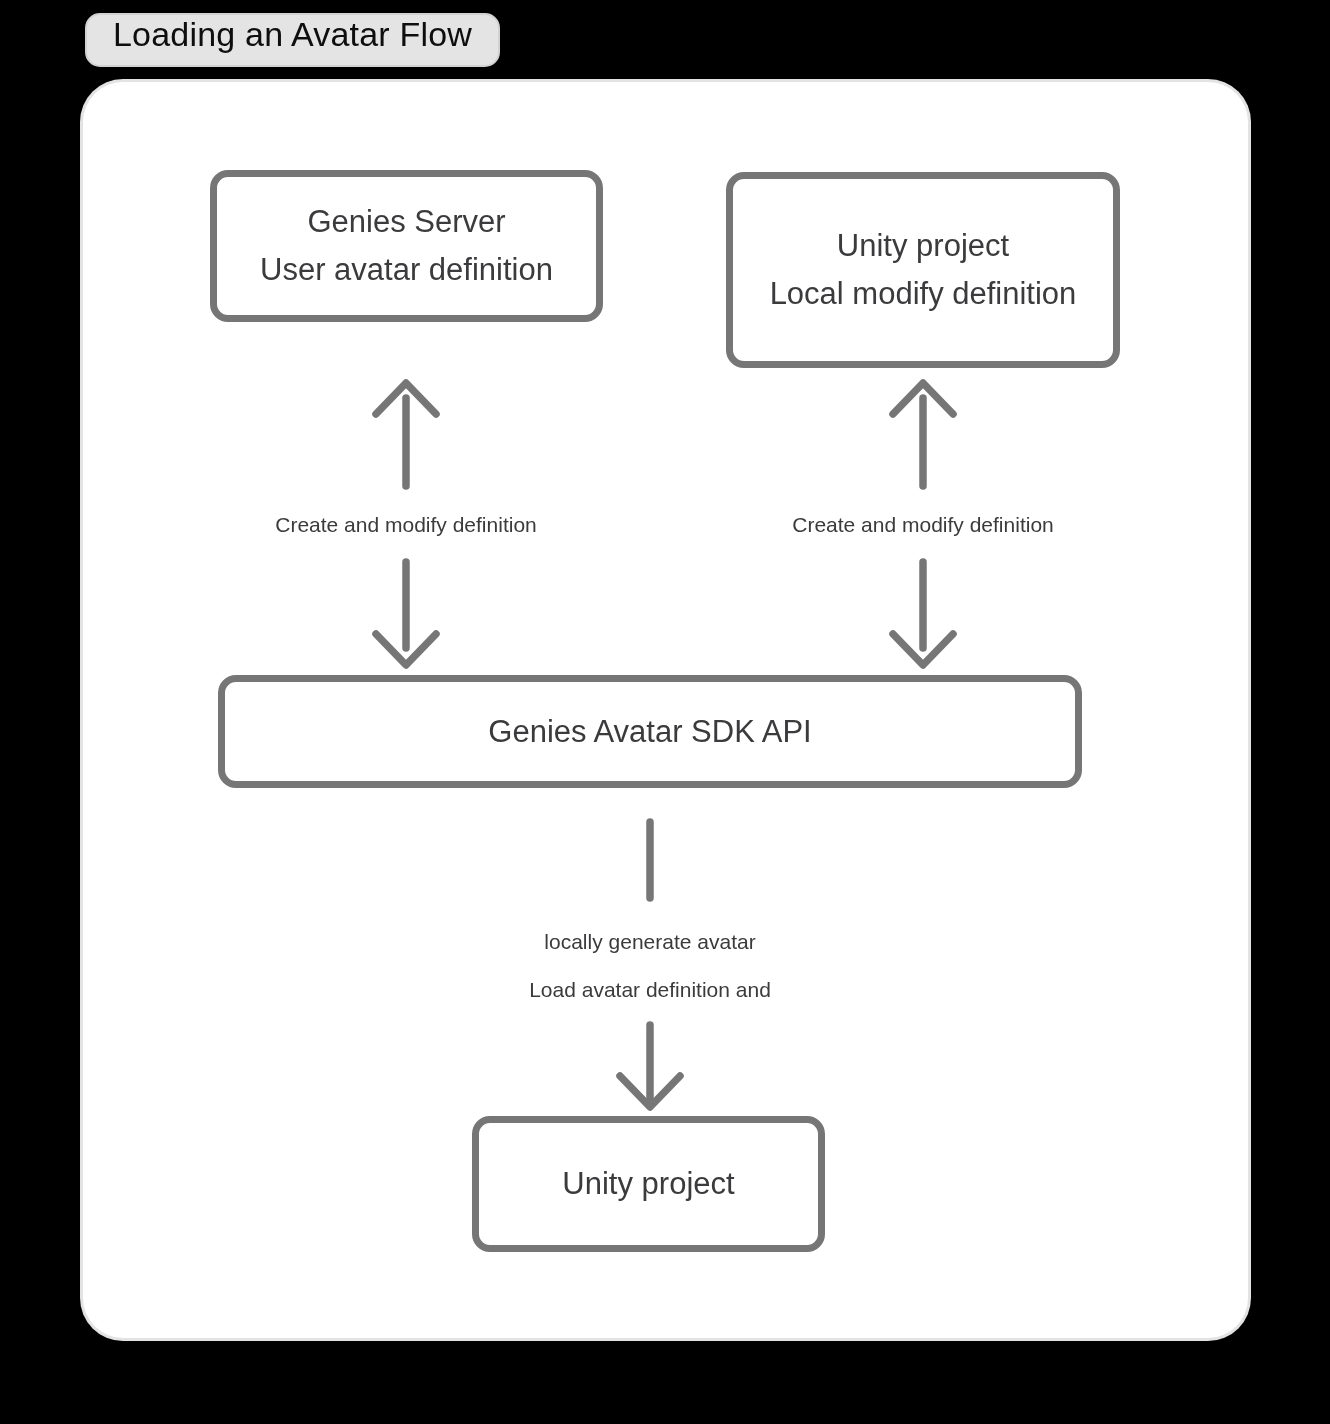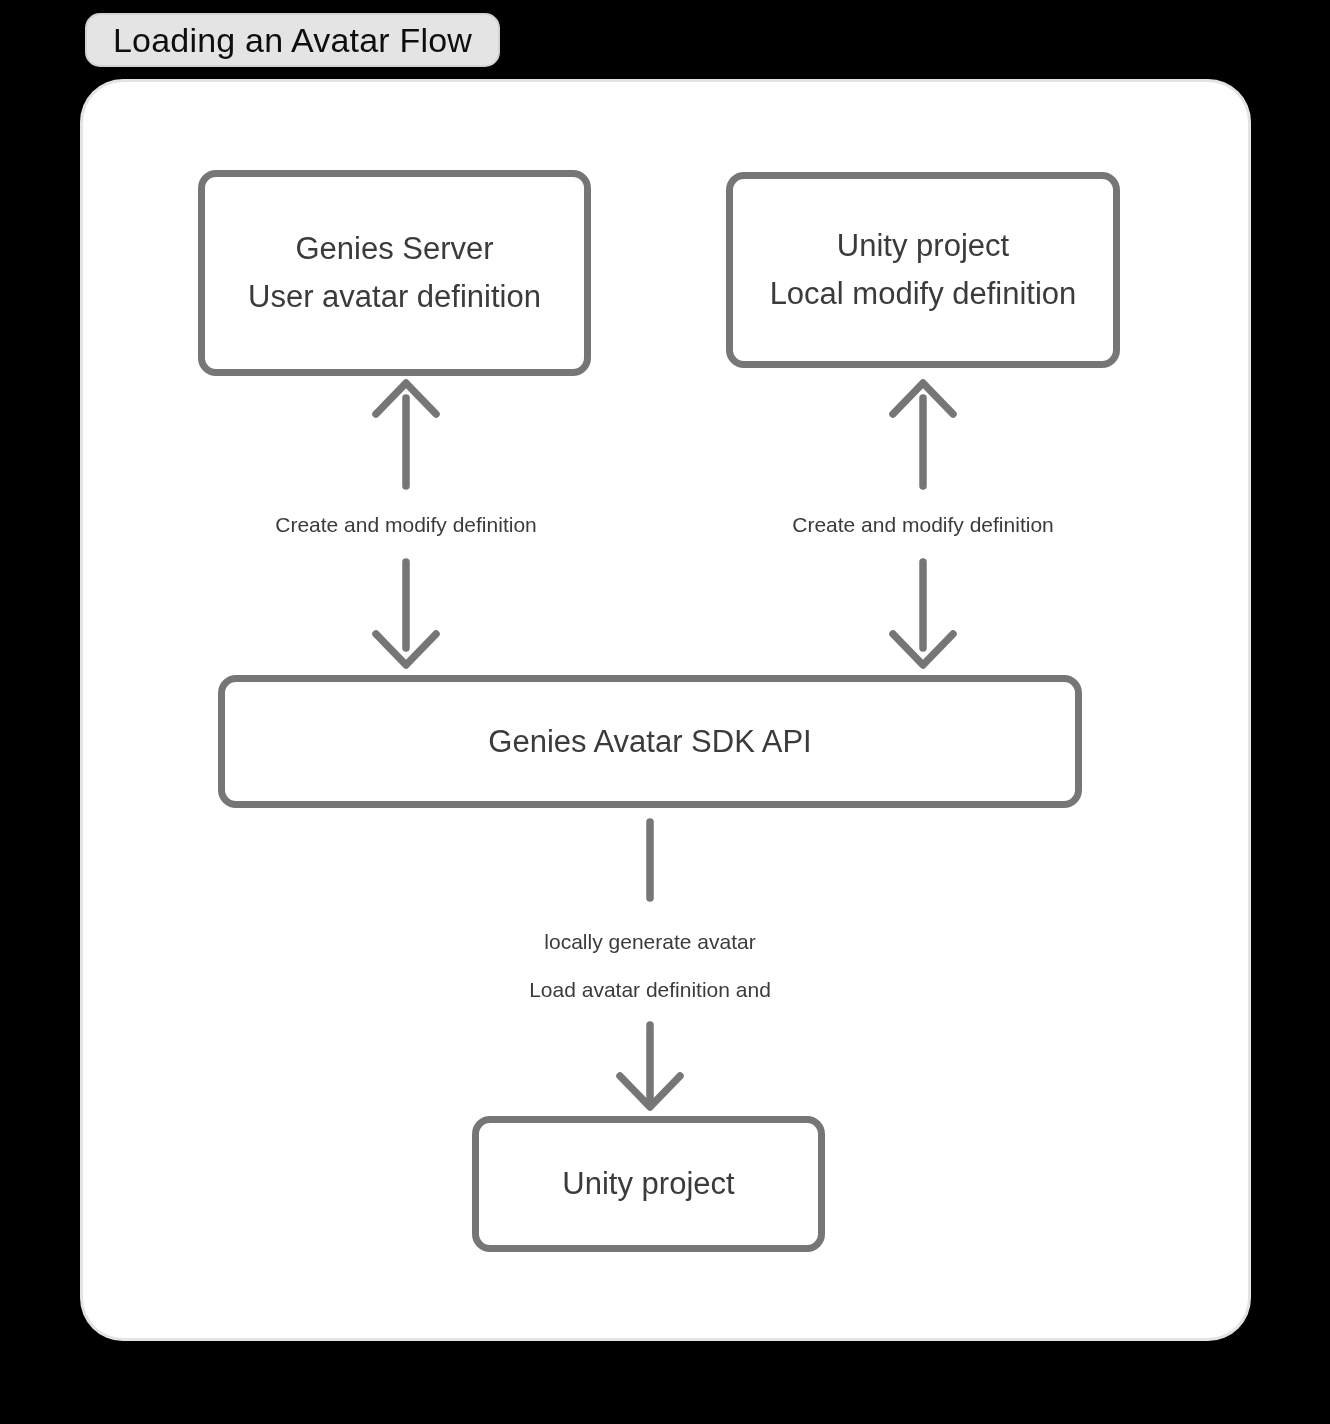--- a/index.html
+++ b/index.html
@@ -19,21 +19,21 @@
     position: absolute;
     left: 85px;
     top: 13px;
     height: 54px;
     padding: 0 26px;
     box-sizing: border-box;
     background: #e4e4e4;
     border: 2px solid #d2d2d2;
     border-radius: 15px;
     display: flex;
-    align-items: center;
+    align-items: flex-start;
     font-size: 34px;
     font-weight: 500;
     letter-spacing: 0.2px;
     color: #0e0e0e;
     white-space: nowrap;
   }
   .panel {
     position: absolute;
     left: 83px;
     top: 82px;
@@ -52,23 +52,23 @@
     display: flex;
     flex-direction: column;
     align-items: center;
     justify-content: center;
     text-align: center;
     color: #3b3b3d;
     font-size: 31px;
     line-height: 48px;
     white-space: nowrap;
   }
-  .node-genies-server { left: 198px; top: 170px; width: 393px; height: 206px; }
+  .node-genies-server { left: 210px; top: 170px; width: 393px; height: 152px; }
   .node-unity-local   { left: 726px; top: 172px; width: 394px; height: 196px; }
-  .node-sdk-api       { left: 218px; top: 675px; width: 864px; height: 133px; }
+  .node-sdk-api       { left: 218px; top: 675px; width: 864px; height: 113px; }
   .node-unity-project { left: 472px; top: 1116px; width: 353px; height: 136px; }
   .edge-label {
     position: absolute;
     transform: translateX(-50%);
     color: #3b3b3d;
     font-size: 21px;
     line-height: 48px;
     text-align: center;
     white-space: nowrap;
   }

